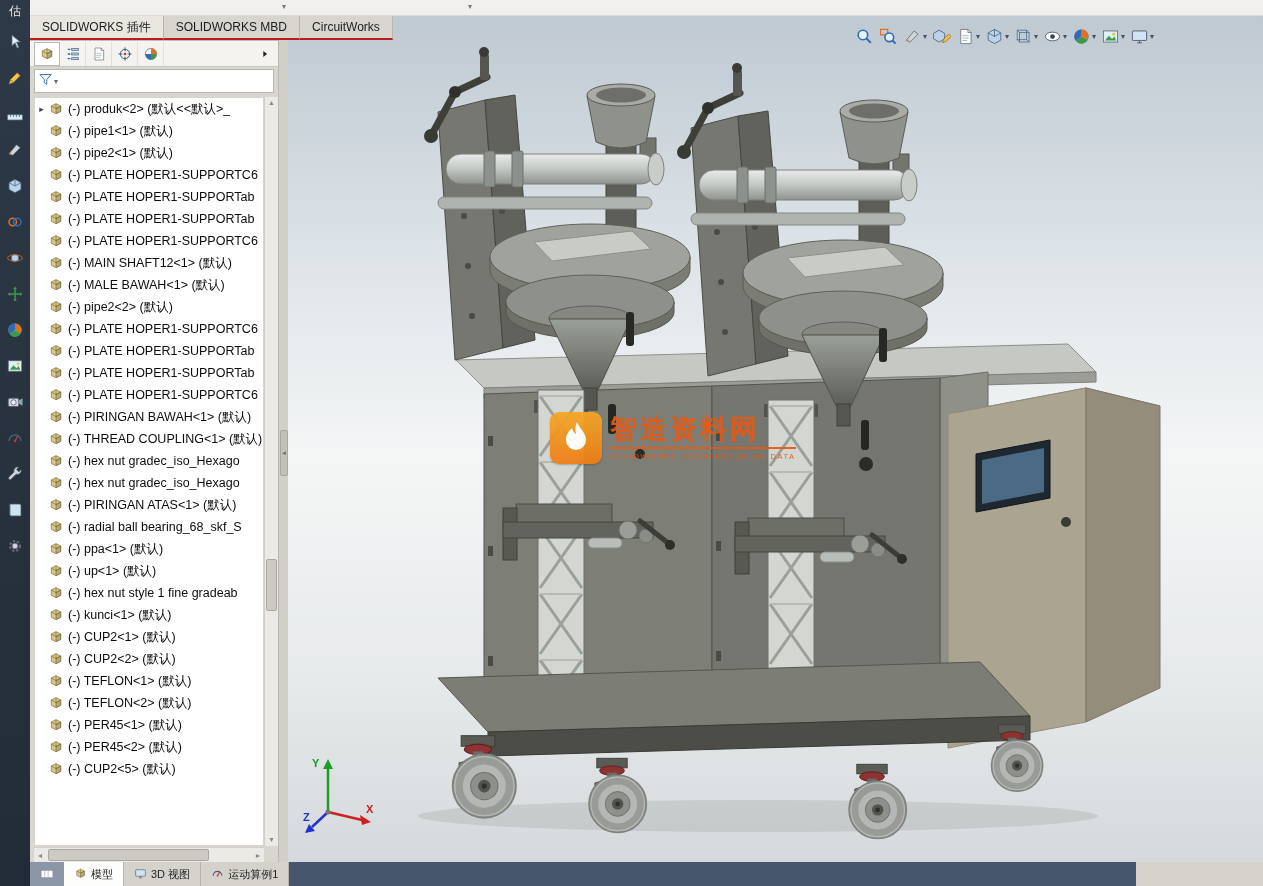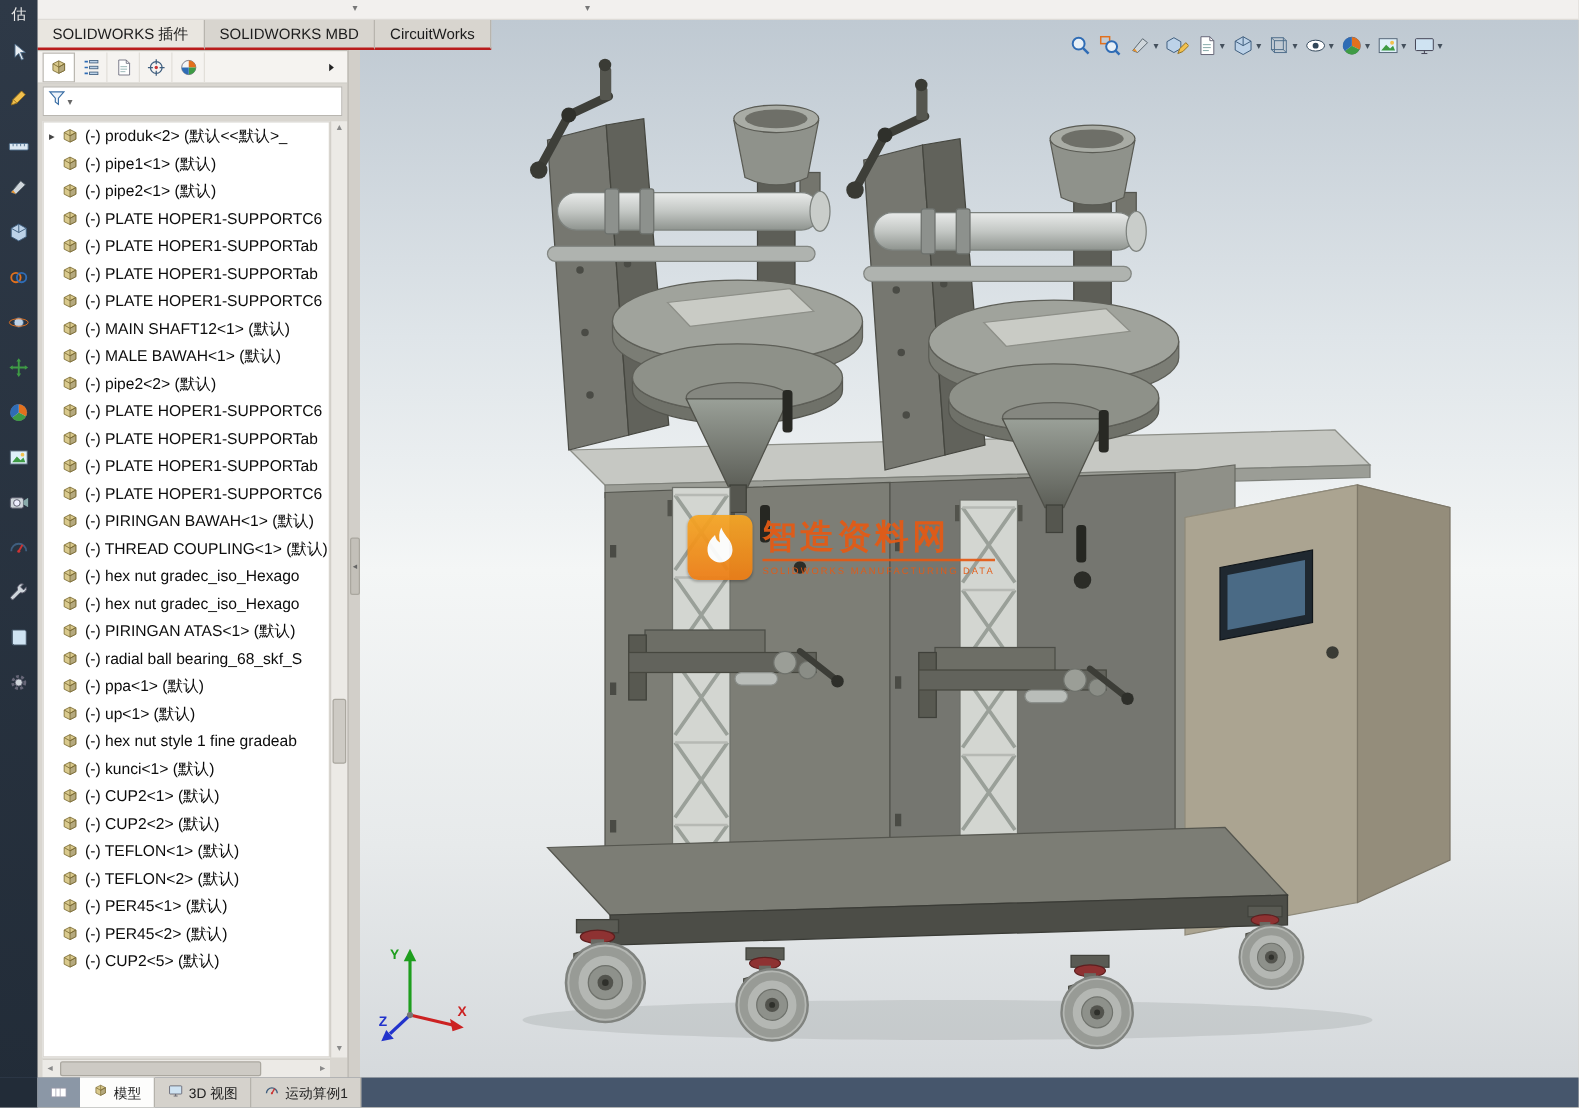--- a/index.html
+++ b/index.html
@@ -63,21 +63,21 @@
   .vs-thumb{position:absolute;left:1px;right:1px;top:450px;height:52px;background:#cdcac4;border:1px solid #aaa79f;border-radius:2px}
   .hscroll{position:absolute;left:4px;right:14px;bottom:0;height:15px;background:#eceae6;border-top:1px solid #d2cfc9;display:flex;align-items:center}
   .hs-arrow{font-size:7px;color:#8a8a8a;width:12px;text-align:center}
   .hs-track{position:relative;flex:1;height:100%}
   .hs-thumb{position:absolute;left:2px;top:1px;bottom:1px;width:78%;background:#cdcac4;border:1px solid #aaa79f;border-radius:2px}
 
   .splitter{position:absolute;left:278px;top:40px;width:10px;height:822px;background:#d2cfc9;border-left:1px solid #bbb8b1;z-index:8}
   .split-grip{position:absolute;left:1px;top:390px;width:8px;height:46px;background:#c3c0b9;border:1px solid #aaa79f;border-radius:2px;font-size:7px;color:#666;display:flex;align-items:center;justify-content:center}
 
   
-  .status-bar{position:absolute;left:0;top:862px;width:1263px;height:24px;background:#46566c;display:flex;z-index:11}
+  .status-bar{position:absolute;left:0;top:862px;width:1136px;height:24px;background:#46566c;display:flex;z-index:11}
   .status-corner{width:30px;background:#222c38}
   .status-tabs{display:flex;align-items:stretch;background:#d5d2cc}
   .film{width:34px;display:flex;align-items:center;justify-content:center;background:#8b97a6}
   .film svg{width:20px;height:14px}
   .stab{display:flex;align-items:center;gap:4px;padding:0 10px;font-size:11px;color:#222;border-right:1px solid #b5b2ab}
   .stab.active{background:#fdfdfc}
   .stab svg{width:13px;height:13px}
   .status-fill{flex:1}
 </style>
 </head>

